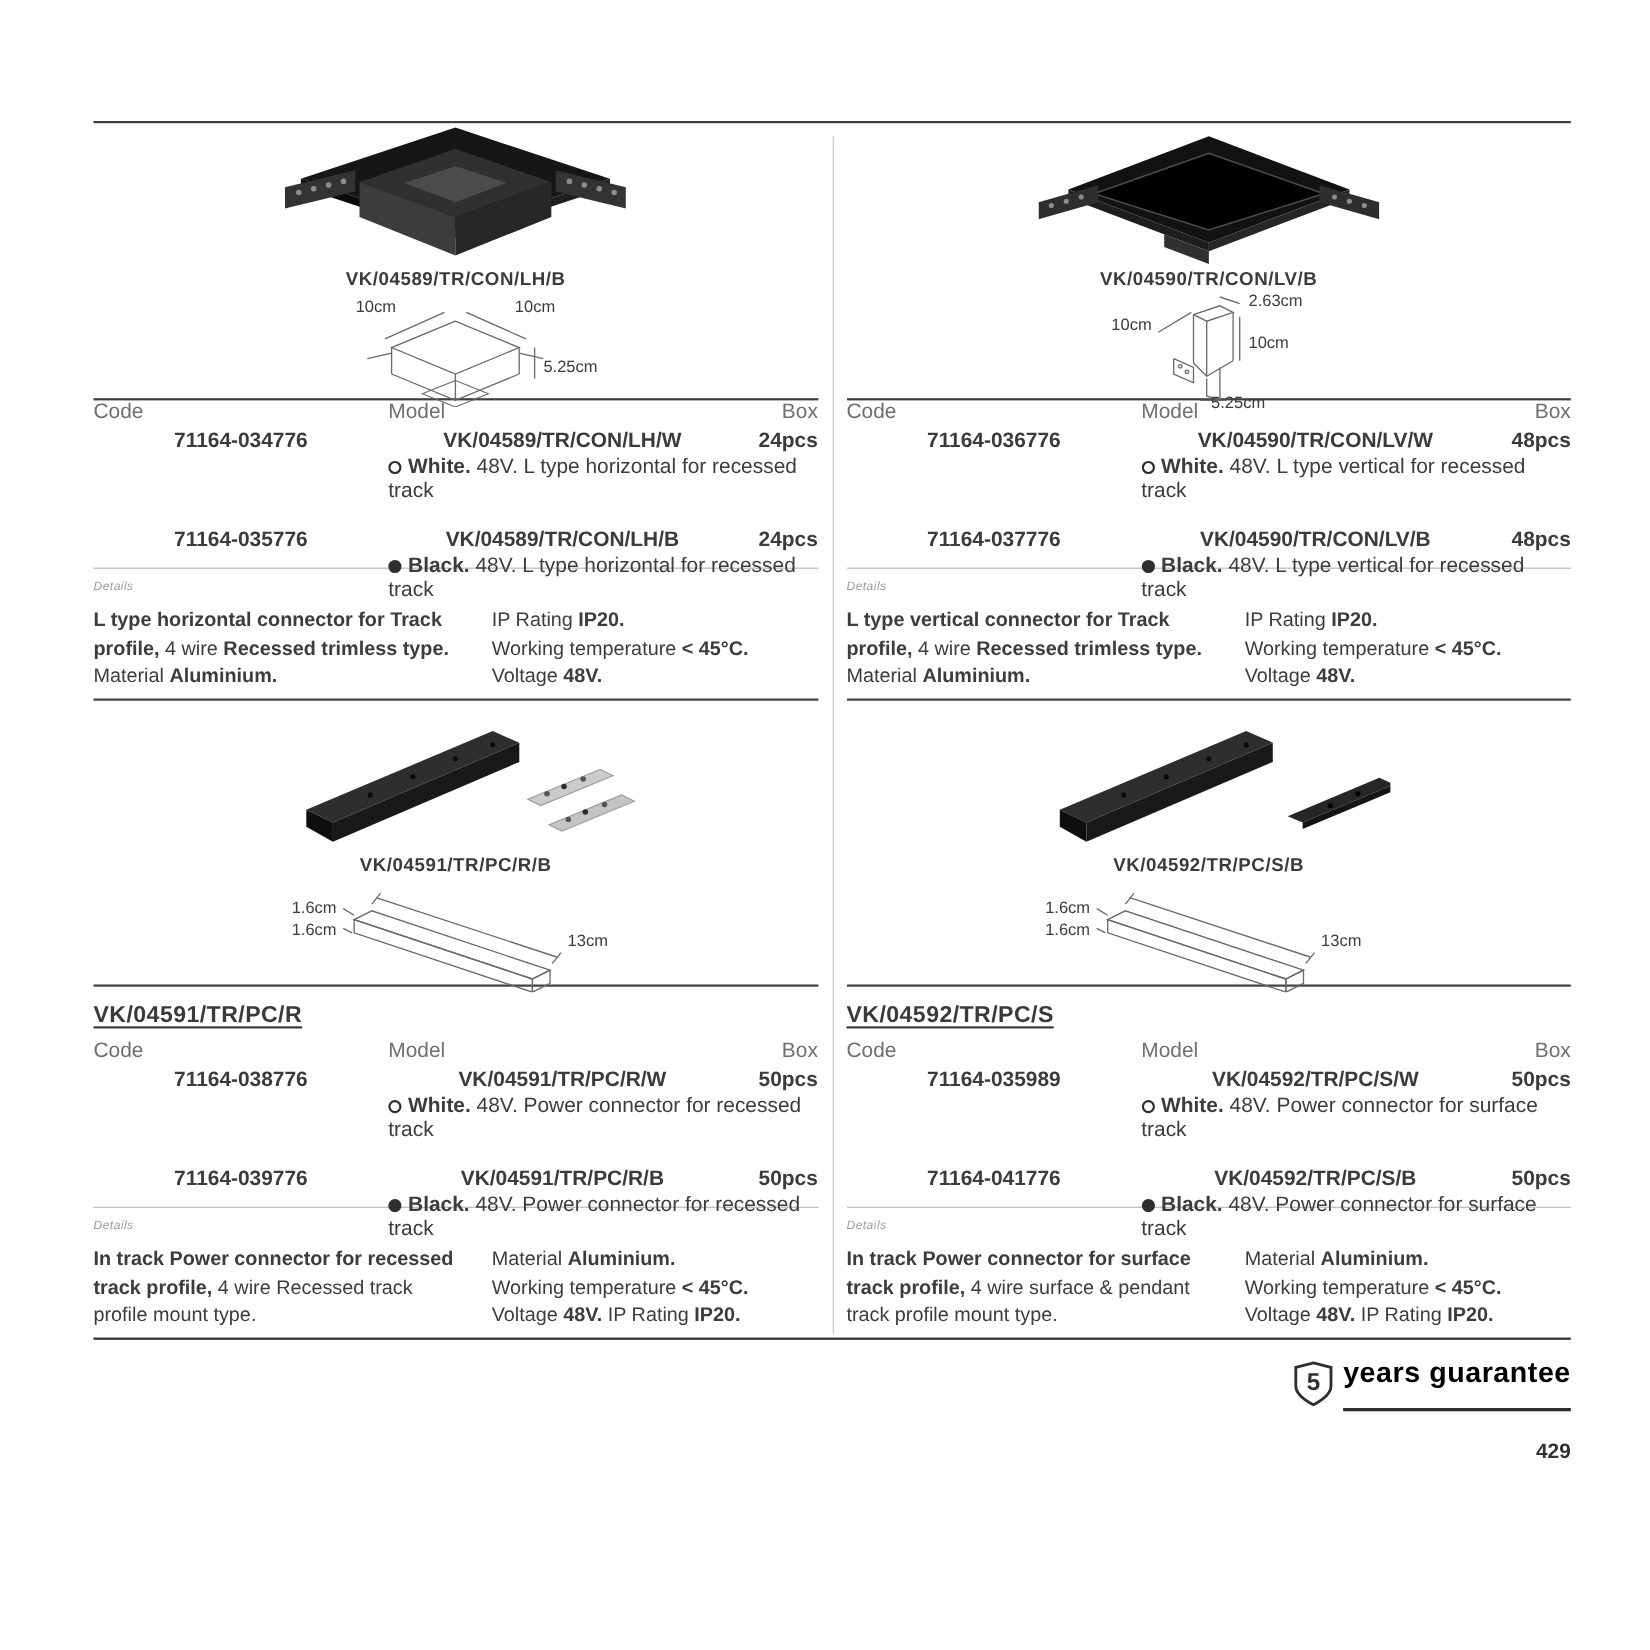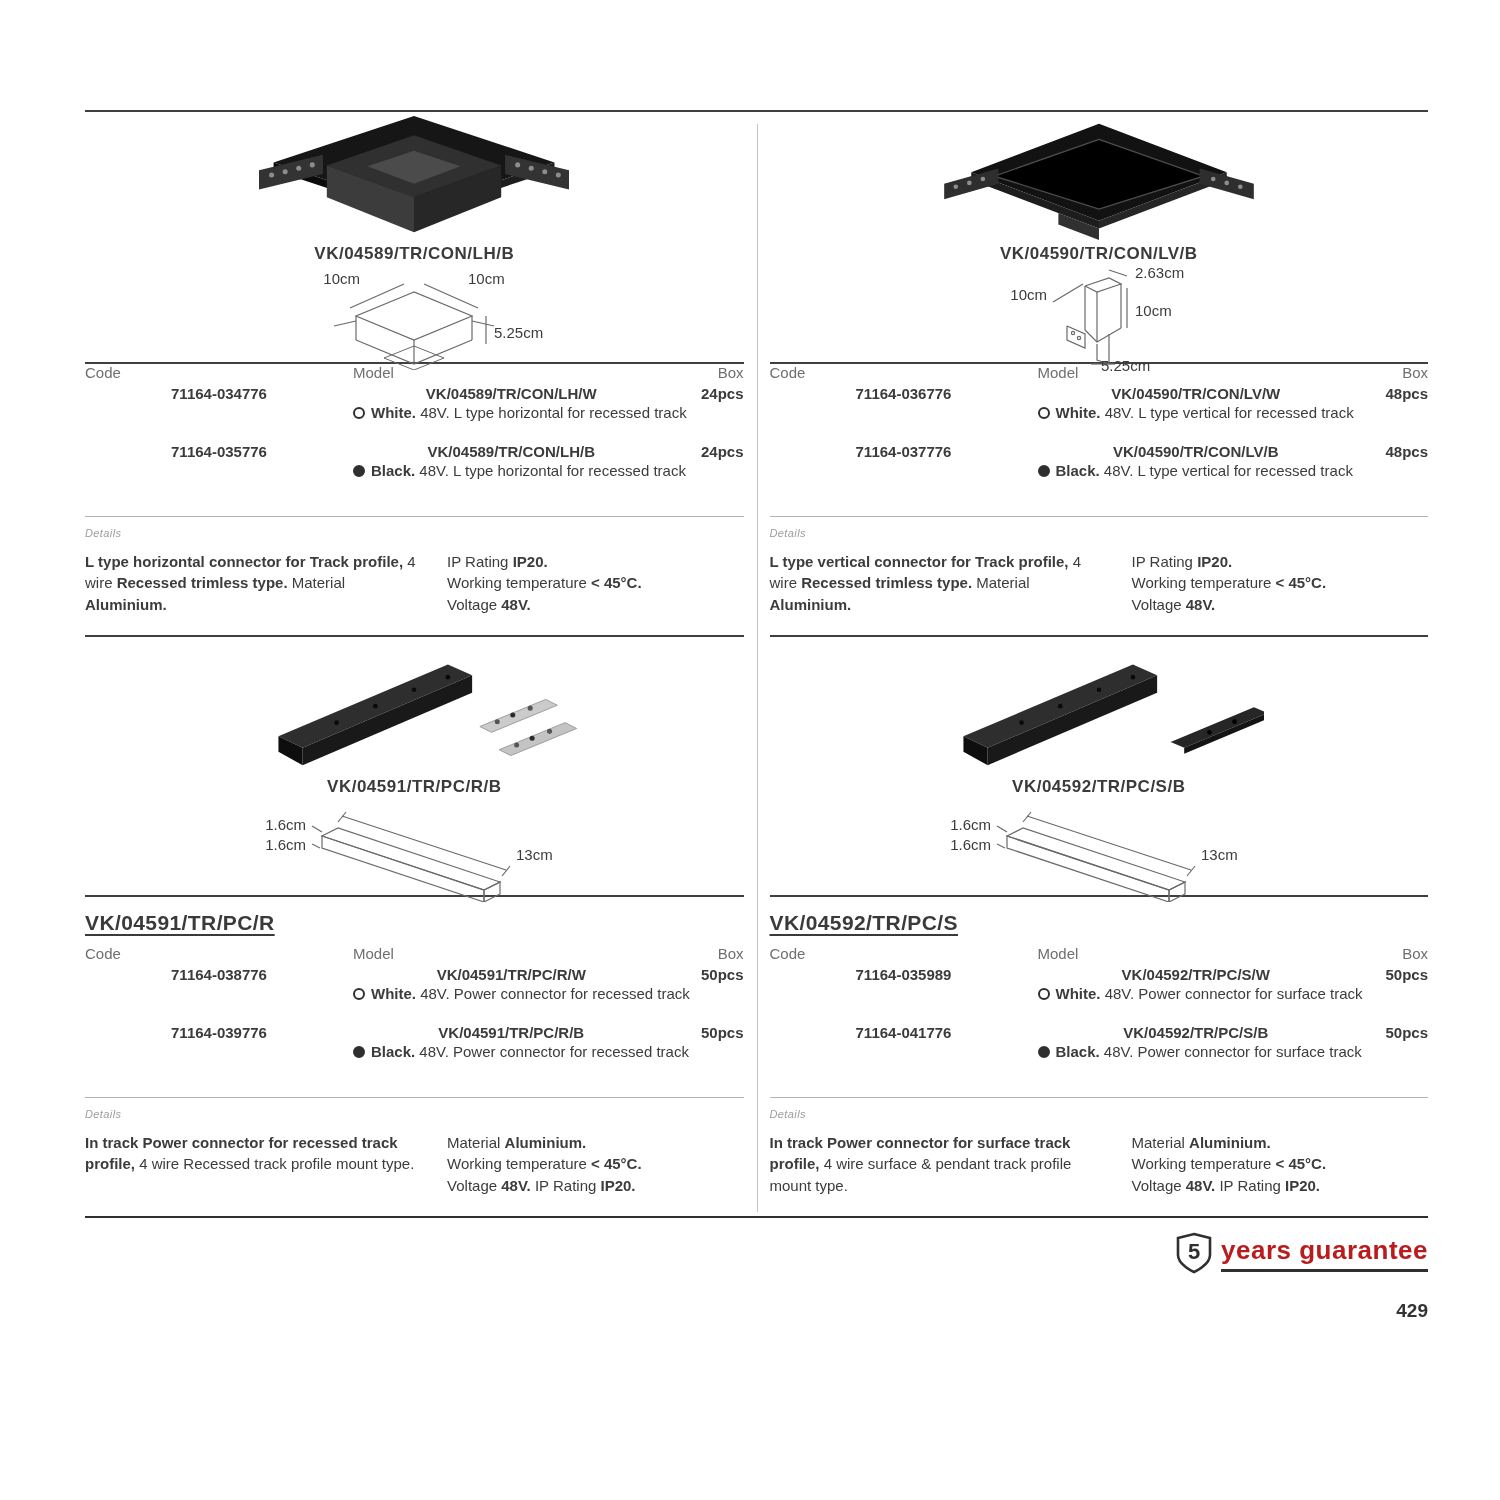--- a/index.html
+++ b/index.html
@@ -10,37 +10,37 @@
   .grid{position:relative;display:grid;grid-template-columns:1fr 1fr;column-gap:26px;}
   .vdivider{position:absolute;left:50%;top:12px;bottom:4px;width:1px;background:#c3c3c3;}
   .block-top{height:250px;position:relative;}
   .photo{height:128px;display:flex;align-items:flex-end;justify-content:center;}
   .caption{text-align:center;font-weight:bold;font-size:17px;letter-spacing:.5px;color:#3b3b3b;margin-top:4px;}
   .diagram{height:108px;display:flex;justify-content:center;align-items:center;}
   .dim{font-size:15px;fill:#3c3c3c;font-family:"Liberation Sans",sans-serif;}
   .rule-dark{border-top:2px solid #3f3f3f;}
   .rule-light{border-top:1px solid #b3b3b3;}
   .heading{display:inline-block;margin:14px 0 10px;font-size:21px;font-weight:bold;color:#3a3a3a;text-decoration:underline;text-underline-offset:4px;letter-spacing:.4px;}
-  .tbl{height:152px;font-size:15px;}
+  .tbl{height:152px;font-size:19px;}
   .trow{display:grid;grid-template-columns:268px 1fr 74px;align-items:baseline;}
   .thead{color:#6f6f6f;}
   .tval{font-weight:bold;color:#3b3b3b;text-align:center;}
   .tbox{text-align:right;}
   .tdesc{grid-column:2/4;margin-top:2px;color:#3c3c3c;}
   .variant{margin-top:4px;}
   .variant+.variant{margin-top:22px;}
   .swatch{display:inline-block;width:12px;height:12px;border-radius:50%;border:2px solid #2f2f2f;vertical-align:-1px;margin-right:6px;box-sizing:border-box;}
   .swatch[data-fill="black"]{background:#2f2f2f;}
   .swatch[data-fill="white"]{background:#fff;}
   .b{font-weight:bold;}
   .details-label{margin-top:10px;color:#9c9c9c;font-size:11px;letter-spacing:.4px;font-style:italic;}
-  .details{display:grid;grid-template-columns:1.12fr 1fr;column-gap:30px;font-size:15px;line-height:1.42;margin-top:12px;height:84px;color:#3c3c3c;}
+  .details{display:grid;grid-template-columns:1.12fr 1fr;column-gap:30px;font-size:18px;line-height:1.42;margin-top:12px;height:84px;color:#3c3c3c;}
   .footer-rule{border-top:2.5px solid #2f2f2f;}
   .footer{display:flex;justify-content:flex-end;align-items:center;gap:9px;margin-top:14px;}
-  .guarantee-text{font-size:26px;font-weight:bold;color:#b91c1c;border-bottom:3px solid #2f2f2f;padding-bottom:3px;letter-spacing:.5px;}
+  .guarantee-text{font-size:26px;font-weight:bold;color:#000000;border-bottom:3px solid #2f2f2f;padding-bottom:17px;letter-spacing:.5px;}
   .pagenum{text-align:right;font-weight:bold;font-size:19px;margin-top:26px;color:#333;}
   svg{display:block;}
 </style>
 </head>
 <body>
 
 <div class="page">
 
   <div class="rule-top"></div>
 

